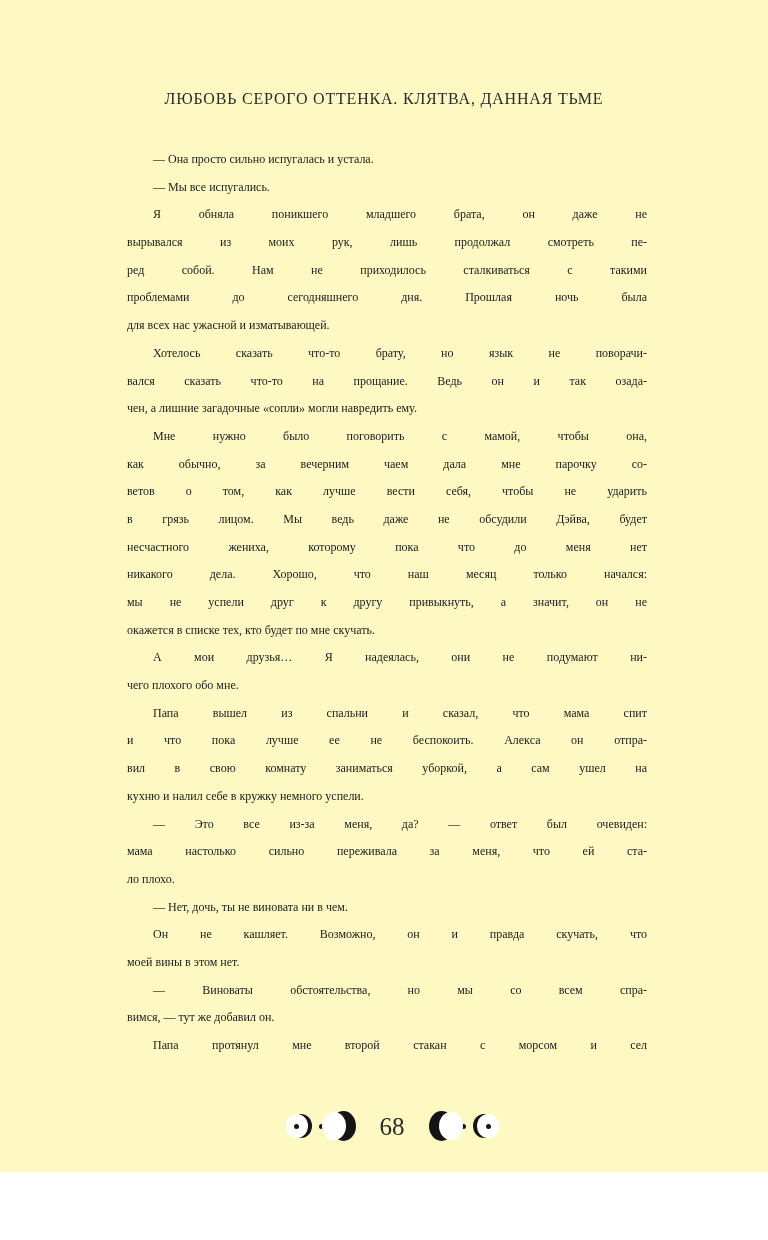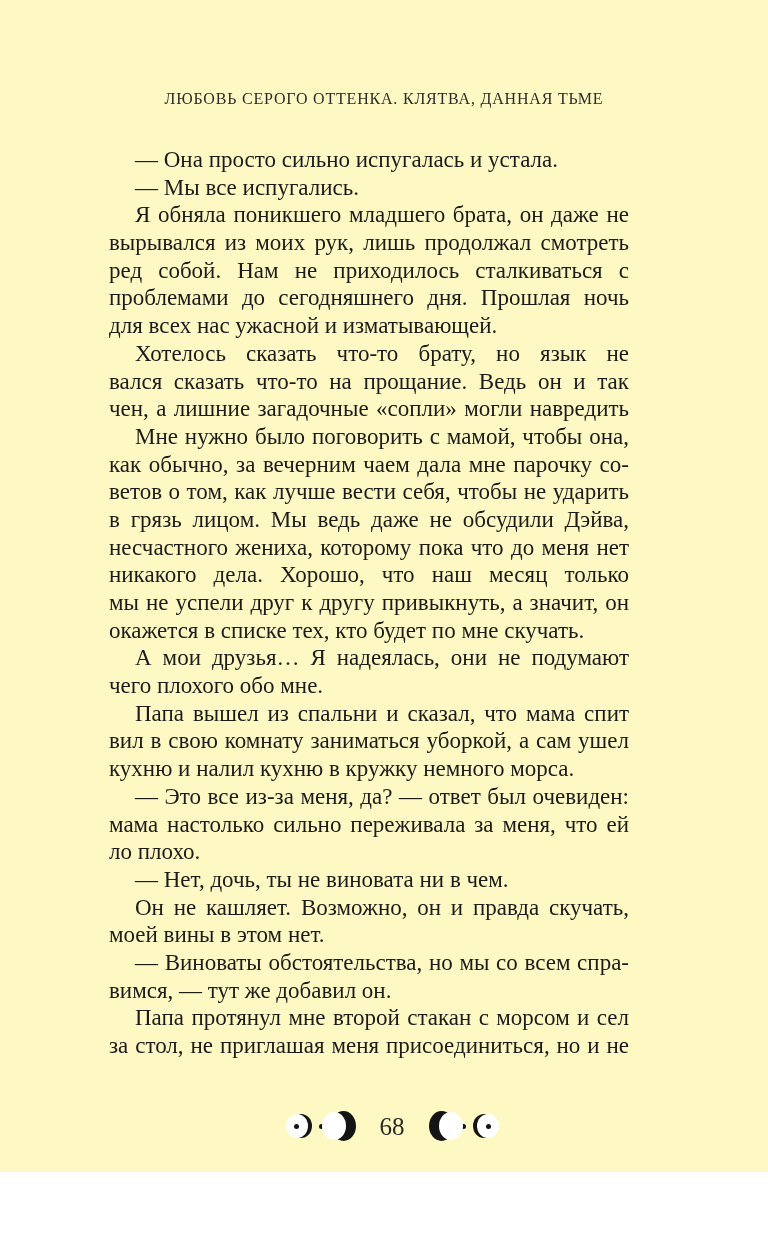--- a/index.html
+++ b/index.html
@@ -19,23 +19,23 @@
     width: 100%;
     text-align: center;
     font-size: 16px;
     letter-spacing: 0.8px;
     color: #2b2b2b;
     white-space: nowrap;
   }
   .text-block {
     position: absolute;
     top: 146px;
-    left: 109px;
+    left: 127px;
     width: 520px;
-    font-size: 23px;
+    font-size: 12px;
     line-height: 27.7px;
   }
   .para { margin: 0; padding: 0; }
   .line {
     text-align: justify;
     text-align-last: justify;
     height: 27.7px;
     overflow: hidden;
     white-space: normal;
   }
@@ -126,42 +126,42 @@
         <div class="line">никакого дела. Хорошо, что наш месяц только начался:</div>
         <div class="line">мы не успели друг к другу привыкнуть, а значит, он не</div>
         <div class="line last">окажется в списке тех, кто будет по мне скучать.</div>
       </div>
       <div class="para">
         <div class="line first">А мои друзья… Я надеялась, они не подумают ни-</div>
         <div class="line last">чего плохого обо мне.</div>
       </div>
       <div class="para">
         <div class="line first">Папа вышел из спальни и сказал, что мама спит</div>
+        <div class="line">и что пока лучше ее не беспокоить. Алекса он отпра-</div>
         <div class="line">вил в свою комнату заниматься уборкой, а сам ушел на</div>
-        <div class="line last">кухню и налил кухню в кружку немного морса.</div>
+        <div class="line last">кухню и налил себе в кружку немного успели.</div>
       </div>
       <div class="para">
         <div class="line first">— Это все из-за меня, да? — ответ был очевиден:</div>
         <div class="line">мама настолько сильно переживала за меня, что ей ста-</div>
         <div class="line last">ло плохо.</div>
       </div>
       <div class="para">
         <div class="line first last">— Нет, дочь, ты не виновата ни в чем.</div>
       </div>
       <div class="para">
         <div class="line first">Он не кашляет. Возможно, он и правда скучать, что</div>
         <div class="line last">моей вины в этом нет.</div>
       </div>
       <div class="para">
         <div class="line first">— Виноваты обстоятельства, но мы со всем спра-</div>
         <div class="line last">вимся, — тут же добавил он.</div>
       </div>
       <div class="para">
         <div class="line first">Папа протянул мне второй стакан с морсом и сел</div>
-        <div class="line">за стол, не приглашая меня присоединиться, но и не</div>
       </div>
     </div>
 
   <div class="footer">
     <span class="moon-group">
       <span class="cres thin-r">
         <span class="inner-dot"></span>
       </span>
       <span class="dot"></span>
       <span class="cres fill-r"></span>

